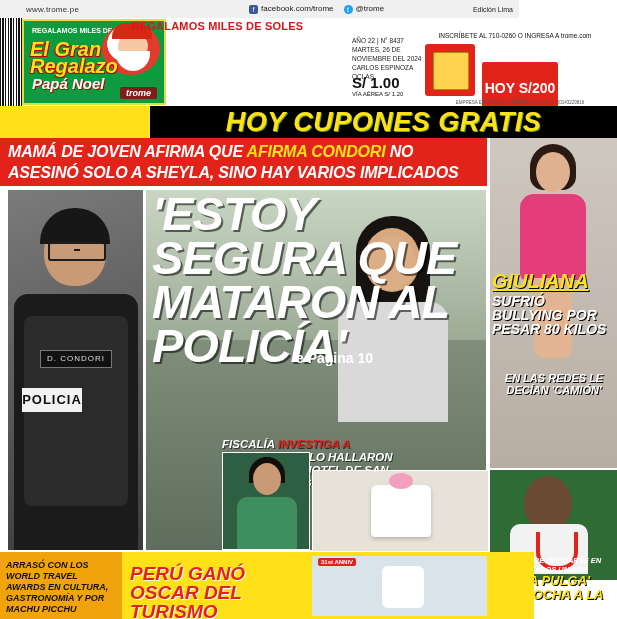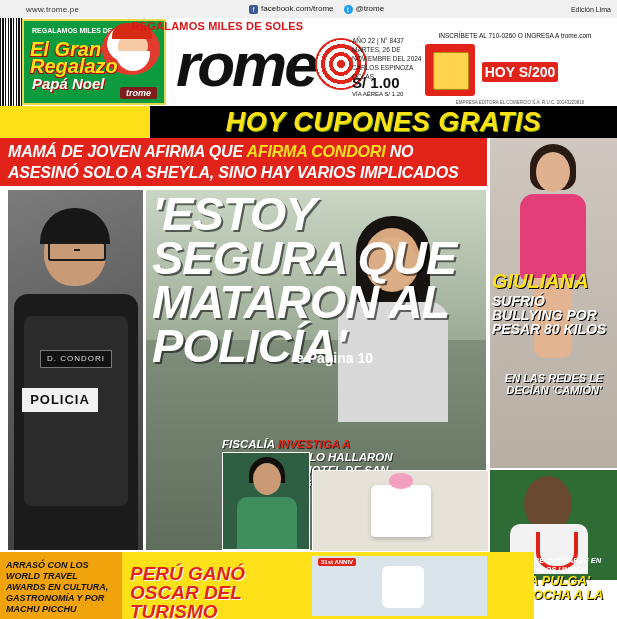--- a/index.html
+++ b/index.html
@@ -4,21 +4,21 @@
 <style>
   html,body{margin:0;padding:0;}
   body{
     width:617px;height:619px;overflow:hidden;
     font-family:"Liberation Sans",sans-serif;
     background:#ffffff;
   }
   .page{position:relative;width:617px;height:619px;background:#fff;overflow:hidden;}
 
   
-  .topstrip{position:absolute;left:0;top:0;width:617px;height:18px;background:#f0f0f0;border-bottom:1px solid #d0d0d0;display:flex;align-items:center;}
+  .topstrip{position:absolute;left:0;top:0;width:519px;height:18px;background:#f0f0f0;border-bottom:1px solid #d0d0d0;display:flex;align-items:center;}
   .topstrip .www{margin-left:26px;font-size:8px;color:#333;letter-spacing:.2px;}
   .social{display:flex;align-items:center;gap:10px;margin-left:170px;font-size:8px;color:#1a1a1a;}
   .social .ic{display:inline-block;width:9px;height:9px;border-radius:2px;background:#3b5998;color:#fff;font-size:7px;line-height:9px;text-align:center;margin-right:3px;vertical-align:-1px;}
   .social .ic.tw{background:#1da1f2;border-radius:50%;}
   .topright{margin-left:auto;margin-right:6px;font-size:7px;color:#222;}
 
   
   .masthead{position:absolute;left:0;top:18px;width:617px;height:88px;background:#fff;}
   .barcode{position:absolute;left:0;top:0;width:22px;height:88px;background:
      repeating-linear-gradient(90deg,#111 0 1px,#fff 1px 2px,#111 2px 4px,#fff 4px 5px,#111 5px 6px,#fff 6px 8px);}
@@ -36,21 +36,21 @@
   .logoblock{position:absolute;left:176px;top:12px;width:185px;height:70px;}
   .logo-word{position:absolute;left:0;top:4px;font-size:62px;line-height:62px;font-weight:bold;font-style:italic;color:#111;letter-spacing:-3px;}
   .logo-spiral{position:absolute;right:-6px;top:8px;width:52px;height:52px;border-radius:50%;
       background:repeating-radial-gradient(circle at 50% 50%,#e2231a 0 4px,#fff 4px 8px);}
   .issue{position:absolute;left:352px;top:18px;width:70px;font-size:6.5px;color:#222;line-height:9px;}
   .price{position:absolute;left:352px;top:56px;font-size:15px;font-weight:bold;color:#111;}
   .price small{display:block;font-size:6px;font-weight:normal;}
   .subs{position:absolute;left:420px;top:14px;width:190px;font-size:6.5px;color:#111;text-align:center;}
   .panetonbox{position:absolute;left:425px;top:26px;width:50px;height:52px;background:#e2231a;border-radius:3px;}
   .panetonbox .box{position:absolute;left:8px;top:8px;width:34px;height:36px;background:#ffd34d;border:1px solid #b8860b;border-radius:2px;}
-  .hoyprice{position:absolute;left:482px;top:44px;width:76px;background:#e2231a;color:#fff;font-weight:bold;font-size:14px;text-align:center;border-radius:2px;padding:2px 0;}
+  .hoyprice{position:absolute;left:482px;top:44px;width:76px;background:#e2231a;color:#fff;font-weight:bold;font-size:14px;text-align:center;border-radius:2px;padding:18px 0;}
   .finelegal{position:absolute;left:430px;top:82px;width:180px;font-size:4.5px;color:#555;text-align:center;}
 
   
   .cupones{position:absolute;left:0;top:106px;width:617px;height:32px;background:#000;display:flex;align-items:center;}
   .cup-left{width:150px;height:32px;background:#ffe11a;}
   .cup-text{flex:1;text-align:center;color:#ffe11a;font-weight:bold;font-style:italic;font-size:27px;letter-spacing:.5px;text-shadow:1px 1px 0 #7a0;}
 
   
   .redbanner{position:absolute;left:0;top:138px;width:487px;height:48px;background:#e2231a;color:#fff;padding:3px 8px;box-sizing:border-box;}
   .redbanner .l1,.redbanner .l2{font-weight:bold;font-style:italic;font-size:16px;line-height:21px;letter-spacing:-.2px;}
@@ -59,21 +59,21 @@
   
   .mainleft{position:absolute;left:8px;top:190px;width:135px;height:360px;background:#7dd3fc;overflow:hidden;}
   .cop-bg{position:absolute;inset:0;background:linear-gradient(160deg,#7b7b7b,#3a3a3a);}
   .cop-head{position:absolute;left:36px;top:26px;width:62px;height:70px;border-radius:50% 50% 45% 45%;background:#c89a75;}
   .cop-hair{position:absolute;left:32px;top:18px;width:70px;height:36px;border-radius:34px 34px 0 0;background:#171717;}
   .cop-glass{position:absolute;left:40px;top:52px;width:54px;height:15px;border:2px solid #1c1c1c;border-radius:3px;}
   .cop-glass:after{content:"";position:absolute;left:24px;top:5px;width:6px;height:2px;background:#1c1c1c;}
   .cop-body{position:absolute;left:6px;top:104px;width:124px;height:256px;background:#1b1b1b;border-radius:14px 14px 0 0;}
   .cop-vest{position:absolute;left:16px;top:126px;width:104px;height:190px;background:#2b2b2b;border-radius:8px;}
   .cop-badge{position:absolute;left:32px;top:160px;width:70px;height:16px;background:#111;border:1px solid #777;color:#ddd;font-size:8px;text-align:center;line-height:16px;letter-spacing:1px;}
-  .cop-policia{position:absolute;left:14px;top:198px;width:76px;height:24px;background:#f2f2f2;color:#111;font-weight:bold;font-size:13px;text-align:center;line-height:24px;letter-spacing:1px;}
+  .cop-policia{position:absolute;left:14px;top:198px;width:60px;height:24px;background:#f2f2f2;color:#111;font-weight:bold;font-size:13px;text-align:center;line-height:24px;letter-spacing:1px;}
 
   .mainmid{position:absolute;left:146px;top:190px;width:340px;height:360px;background:#8fa08c;overflow:hidden;}
   .mid-sky{position:absolute;left:0;top:0;width:340px;height:150px;background:linear-gradient(#c9d6c4,#9cab96);}
   .mid-ground{position:absolute;left:0;top:150px;width:340px;height:210px;background:linear-gradient(#7f8f7b,#5f6d5c);}
   .girl-head{position:absolute;left:218px;top:38px;width:56px;height:64px;border-radius:50%;background:#d8a87f;}
   .girl-hair{position:absolute;left:210px;top:26px;width:74px;height:96px;border-radius:36px 36px 20px 20px;background:#171310;}
   .girl-face{position:absolute;left:222px;top:46px;width:48px;height:54px;border-radius:50%;background:#dcae86;}
   .girl-body{position:absolute;left:192px;top:112px;width:110px;height:120px;border-radius:18px 18px 0 0;background:#d9d9d9;}
 
   .headline{position:absolute;left:152px;top:192px;width:330px;color:#fff;font-weight:bold;font-style:italic;font-size:47px;line-height:44px;letter-spacing:-1px;text-shadow:2px 2px 0 rgba(0,0,0,.55);}
@@ -90,21 +90,21 @@
   .cake{position:absolute;left:58px;top:14px;width:60px;height:52px;background:#fff;border-radius:6px 6px 4px 4px;box-shadow:0 2px 4px rgba(0,0,0,.2);}
   .cake:after{content:"";position:absolute;left:18px;top:-12px;width:24px;height:16px;border-radius:50%;background:#f3a0c0;}
 
   
   .rightcol{position:absolute;left:490px;top:138px;width:127px;height:330px;background:#d7d2cc;overflow:hidden;}
   .rc-wall{position:absolute;inset:0;background:linear-gradient(#cfc8c0,#b7ada3);}
   .rc-head{position:absolute;left:46px;top:14px;width:34px;height:40px;border-radius:50%;background:#e0b191;}
   .rc-hair{position:absolute;left:40px;top:6px;width:46px;height:46px;border-radius:24px 24px 14px 14px;background:#2a1a12;}
   .rc-dress{position:absolute;left:30px;top:56px;width:66px;height:86px;background:#e43e7a;border-radius:14px 14px 6px 6px;}
   .rc-legs{position:absolute;left:44px;top:140px;width:38px;height:80px;background:#e3b492;border-radius:0 0 10px 10px;}
-  .giuliana{position:absolute;left:492px;top:272px;width:124px;color:#ffe11a;font-weight:bold;font-style:italic;font-size:20px;line-height:19px;text-shadow:1px 1px 0 #000;}
+  .giuliana{position:absolute;left:492px;top:272px;width:124px;color:#ffe11a;font-weight:bold;font-style:italic;font-size:20px;line-height:19px;text-shadow:1px 1px 0 #000;text-decoration:underline;}
   .giu-sub{position:absolute;left:492px;top:294px;width:124px;color:#fff;font-weight:bold;font-style:italic;font-size:14px;line-height:14px;text-shadow:1px 1px 0 #000;}
   .giu-foot{position:absolute;left:492px;top:372px;width:124px;color:#fff;font-weight:bold;font-style:italic;font-size:11px;line-height:12px;text-shadow:1px 1px 0 #000;text-align:center;}
 
   .rc-bottom{position:absolute;left:490px;top:470px;width:127px;height:110px;background:#2f6b34;overflow:hidden;}
   .rcb-player{position:absolute;left:34px;top:6px;width:48px;height:56px;border-radius:50%;background:#6b4a34;}
   .rcb-shirt{position:absolute;left:20px;top:54px;width:78px;height:50px;background:#f2f2f2;border-radius:10px 10px 0 0;}
   .rcb-u{position:absolute;left:46px;top:62px;width:34px;height:34px;border:4px solid #e2231a;border-top:none;border-radius:0 0 18px 18px;}
   .pulga{position:absolute;left:492px;top:556px;width:124px;text-align:center;}
   .pulga .l0{color:#fff;font-size:7.5px;font-weight:bold;font-style:italic;line-height:9px;}
   .pulga .l1{color:#ffe11a;font-weight:bold;font-style:italic;font-size:13px;line-height:14px;text-shadow:1px 1px 0 #000;}
@@ -140,24 +140,20 @@
       <div class="face"></div>
       <div class="hat"></div>
       <div class="beard"></div>
       <div class="promo-title">El Gran Regalazo</div>
       <div class="promo-sub">Papá Noel</div>
       <div class="promo-logo">trome</div>
     </div>
 
     <div class="slogan">REGALAMOS MILES DE SOLES</div>
 
-    <div class="logoblock">
-      <div class="logo-word">rome</div>
-      <div class="logo-spiral"></div>
-    </div>
 
     <div class="issue">
       <div>AÑO 22 | N° 8437</div>
       <div>MARTES, 26 DE NOVIEMBRE DEL 2024</div>
       <div>CARLOS ESPINOZA OCLAS</div>
     </div>
     <div class="price">
       <span>S/ 1.00</span>
       <small>VÍA AÉREA  S/ 1.20</small>
     </div>

